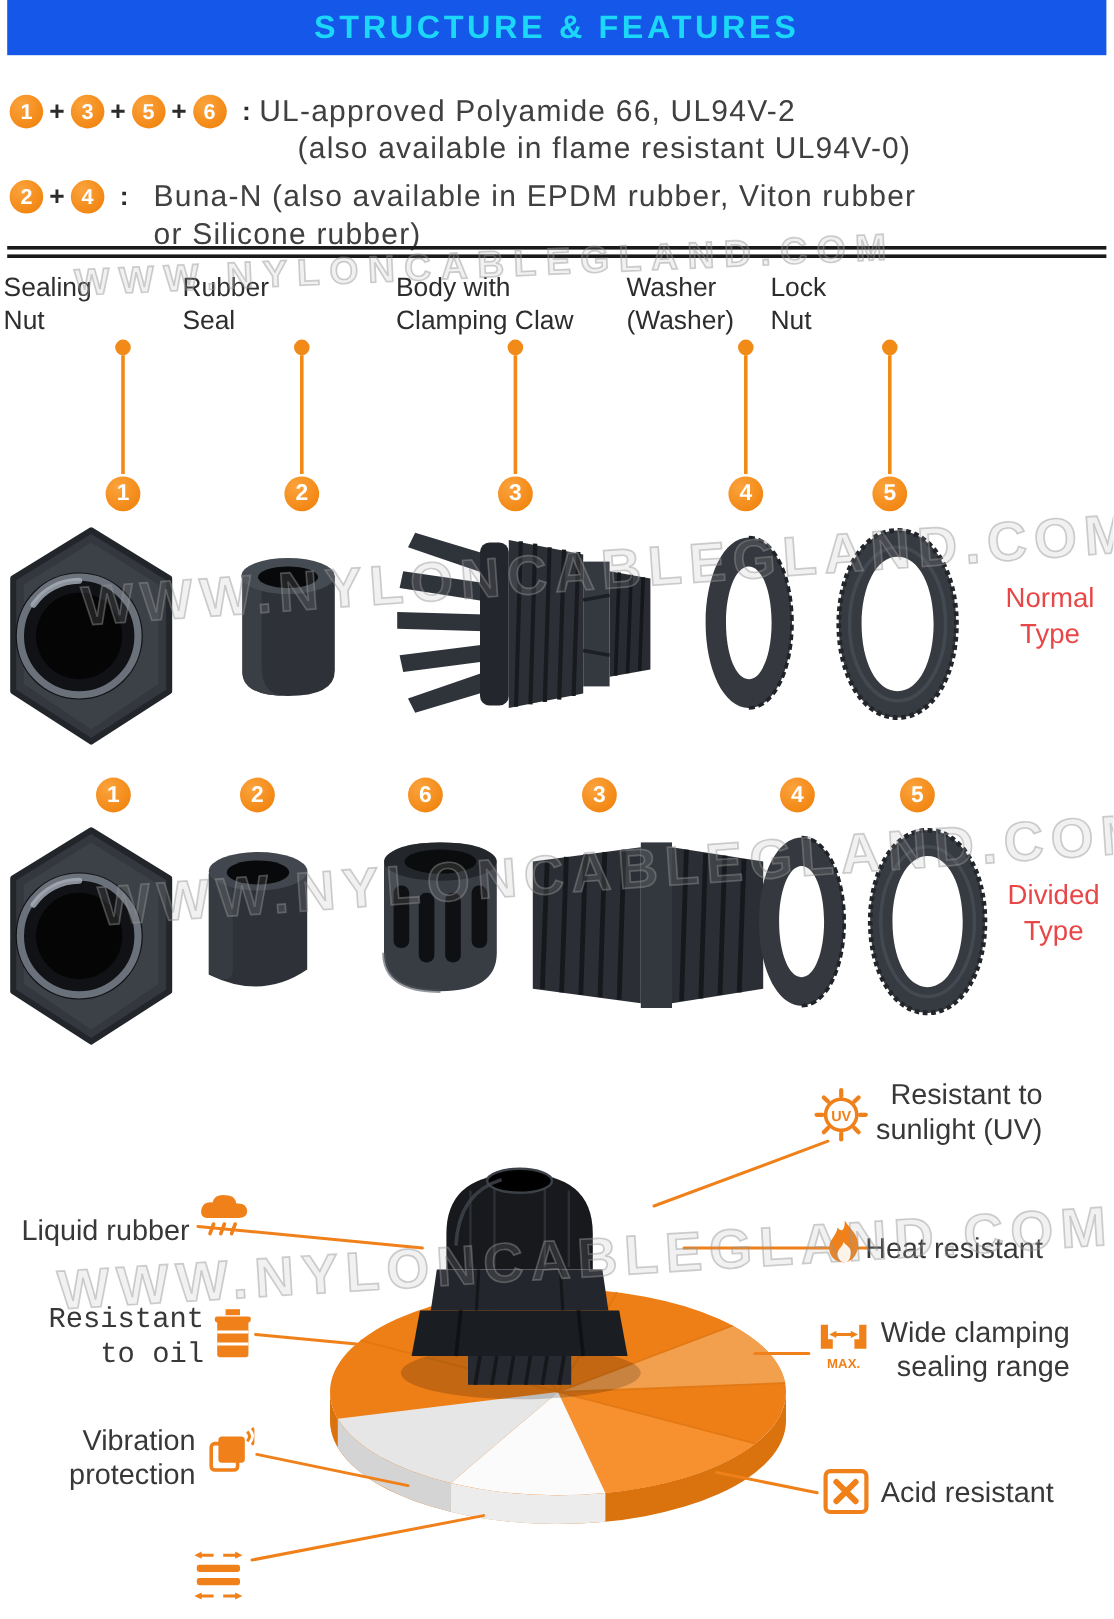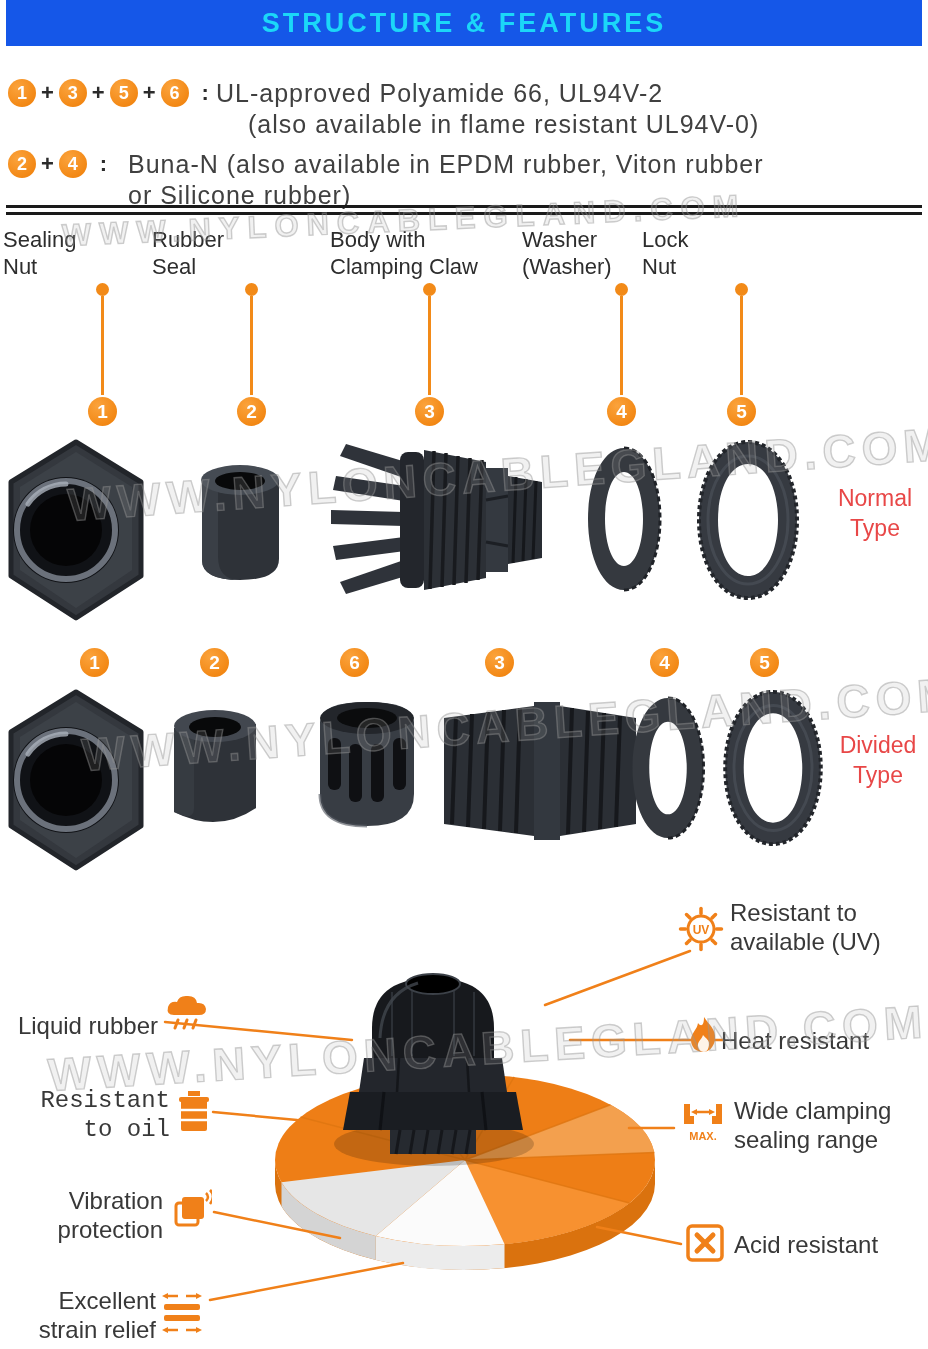--- a/index.html
+++ b/index.html
@@ -32,21 +32,21 @@
                background:radial-gradient(circle at 35% 30%, #fba33c, #ef7d05);
                color:#fff; font-weight:bold; font-size:19px;
                display:flex; align-items:center; justify-content:center; }
 
   .type-label { width:110px; text-align:center; color:#e84747; font-size:23px; line-height:30px; }
 
   .watermark { font-weight:bold; white-space:nowrap; pointer-events:none; z-index:6;
                color:rgba(165,165,165,0.16); -webkit-text-stroke:1.4px rgba(148,148,148,0.45);
                transform-origin:left center; }
 
-  .feat-text { font-size:24px; color:#383838; line-height:29px; white-space:nowrap; }
+  .feat-text { font-size:24px; color:#383838; line-height:29px; white-space:nowrap;text-align:right; }
   .feat-right { text-align:right; }
   .fline { display:block; }
 </style>
 </head>
 <body>
 
 <div class="page">
 
   <div class="abs header">
     <span class="header-title">STRUCTURE &amp; FEATURES</span>
@@ -320,21 +320,21 @@
       <line x1="12" y1="34" x2="8.5" y2="37.5"></line>
       <line x1="7.5" y1="23" x2="2.5" y2="23"></line>
       <line x1="12" y1="12" x2="8.5" y2="8.5"></line>
       <line x1="23" y1="7.5" x2="23" y2="2.5"></line>
       <line x1="34" y1="12" x2="37.5" y2="8.5"></line>
     </g>
     <text x="23" y="28" text-anchor="middle" font-size="12" font-weight="bold" fill="#f08019" font-family="Liberation Sans, sans-serif">UV</text>
   </svg>
   <div class="abs feat-text" style="left:730px; top:898px;">
     <span class="fline">Resistant to</span>
-    <span class="fline">available (UV)</span>
+    <span class="fline">sunlight (UV)</span>
   </div>
 
   <div class="abs feat-text feat-right" style="left:8px; top:1011px; width:150px;">Liquid rubber</div>
   <svg class="abs" style="left:164px; top:993px;" width="48" height="42" viewBox="0 0 48 42">
     <path d="M10 22 Q2 22 4 14 Q6 8 13 9 Q15 2 24 3 Q32 3 33 10 Q41 9 42 16 Q42 22 35 22 Z" fill="#f08019"></path>
     <g stroke="#f08019" stroke-width="3" stroke-linecap="round">
       <line x1="14" y1="27" x2="11" y2="35"></line>
       <line x1="23" y1="27" x2="20" y2="35"></line>
       <line x1="32" y1="27" x2="29" y2="35"></line>
     </g>
@@ -384,24 +384,20 @@
 
   <svg class="abs" style="left:684px; top:1222px;" width="42" height="42" viewBox="0 0 42 42">
     <rect x="4" y="4" width="34" height="34" rx="4" fill="none" stroke="#f08019" stroke-width="3.5"></rect>
     <g stroke="#f08019" stroke-width="5" stroke-linecap="round">
       <line x1="13" y1="13" x2="29" y2="29"></line>
       <line x1="29" y1="13" x2="13" y2="29"></line>
     </g>
   </svg>
   <div class="abs feat-text" style="left:734px; top:1230px;">Acid resistant</div>
 
-  <div class="abs feat-text feat-right" style="left:8px; top:1286px; width:148px;">
-    <span class="fline">Excellent</span>
-    <span class="fline">strain relief</span>
-  </div>
   <svg class="abs" style="left:158px; top:1288px;" width="48" height="48" viewBox="0 0 48 48">
     <g stroke="#f08019" stroke-width="2.5">
       <line x1="8" y1="8" x2="20" y2="8"></line>
       <line x1="28" y1="8" x2="40" y2="8"></line>
       <line x1="8" y1="42" x2="20" y2="42"></line>
       <line x1="28" y1="42" x2="40" y2="42"></line>
     </g>
     <g fill="#f08019">
       <polygon points="4,8 10,5 10,11"></polygon>
       <polygon points="44,8 38,5 38,11"></polygon>

